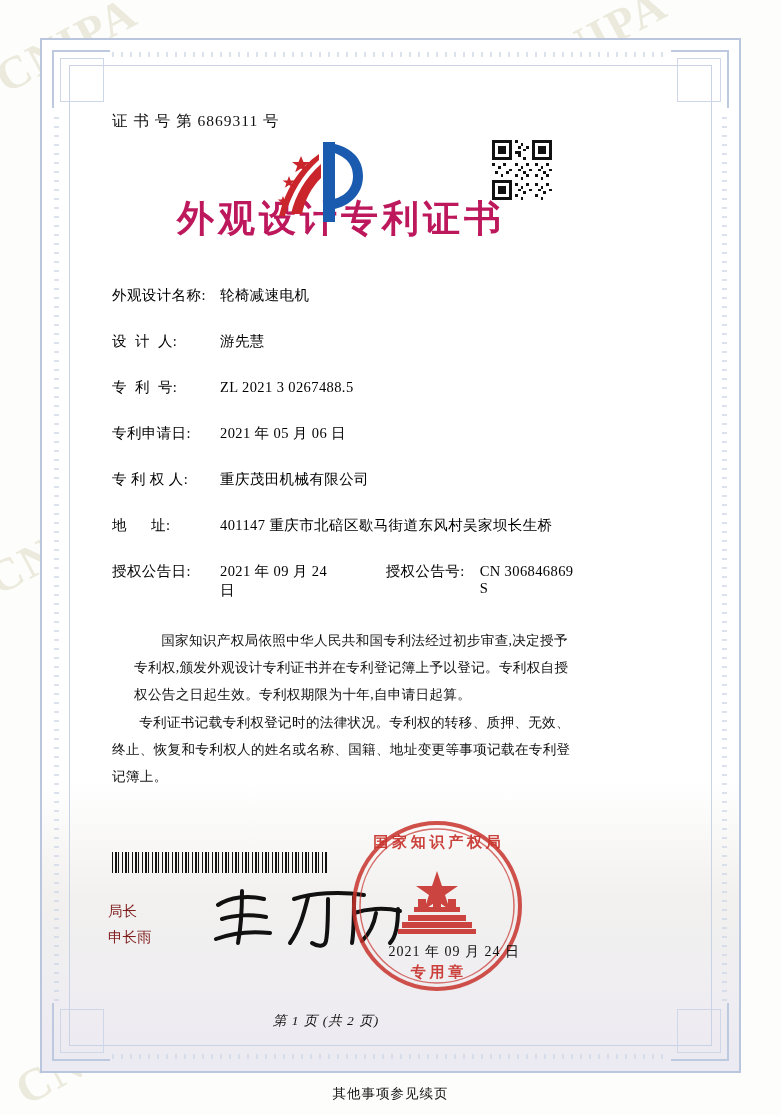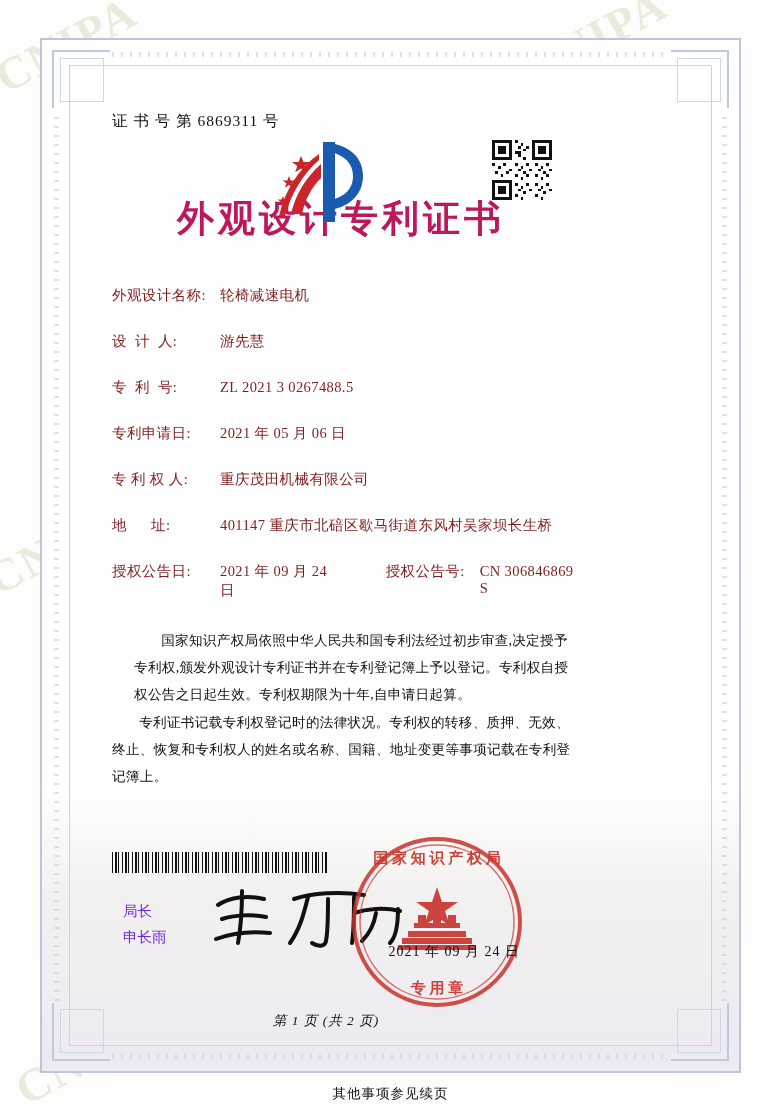--- a/index.html
+++ b/index.html
@@ -119,21 +119,21 @@
   }
 
   .fields {
     margin-top: 42px;
     padding-left: 14px;
   }
   .field-row {
     display: flex;
     align-items: baseline;
     font-size: 14.5px;
-    color: #7f1d1d;
+    color: #000000;
     margin-bottom: 27px;
     letter-spacing: .4px;
   }
   .field-label {
     width: 108px;
     flex: 0 0 108px;
     white-space: pre;
   }
   .field-value { flex: 1 1 auto; }
 
@@ -159,35 +159,35 @@
     left: 72px; bottom: 200px;
     width: 215px; height: 21px;
     background-image: repeating-linear-gradient(90deg,
       #111 0px, #111 1px, transparent 1px, transparent 3px,
       #111 3px, #111 5px, transparent 5px, transparent 6px,
       #111 6px, #111 7px, transparent 7px, transparent 10px);
   }
 
   .signature-block {
     position: absolute;
-    left: 83px; bottom: 123px;
+    left: 68px; bottom: 123px;
     font-size: 14.5px;
     line-height: 1.75;
-    color: #6d28d9;
+    color: #7f1d1d;
   }
   .sig-img {
     position: absolute;
     left: 168px; bottom: 120px;
     width: 220px; height: 70px;
   }
 
   
   .seal {
     position: absolute;
-    right: 88px; bottom: 64px;
+    right: 88px; bottom: 80px;
     width: 174px; height: 174px;
   }
   .seal-date {
     position: absolute;
     right: 92px; bottom: 112px;
     font-size: 14px;
     color: #111;
     letter-spacing: 1px;
   }
 

